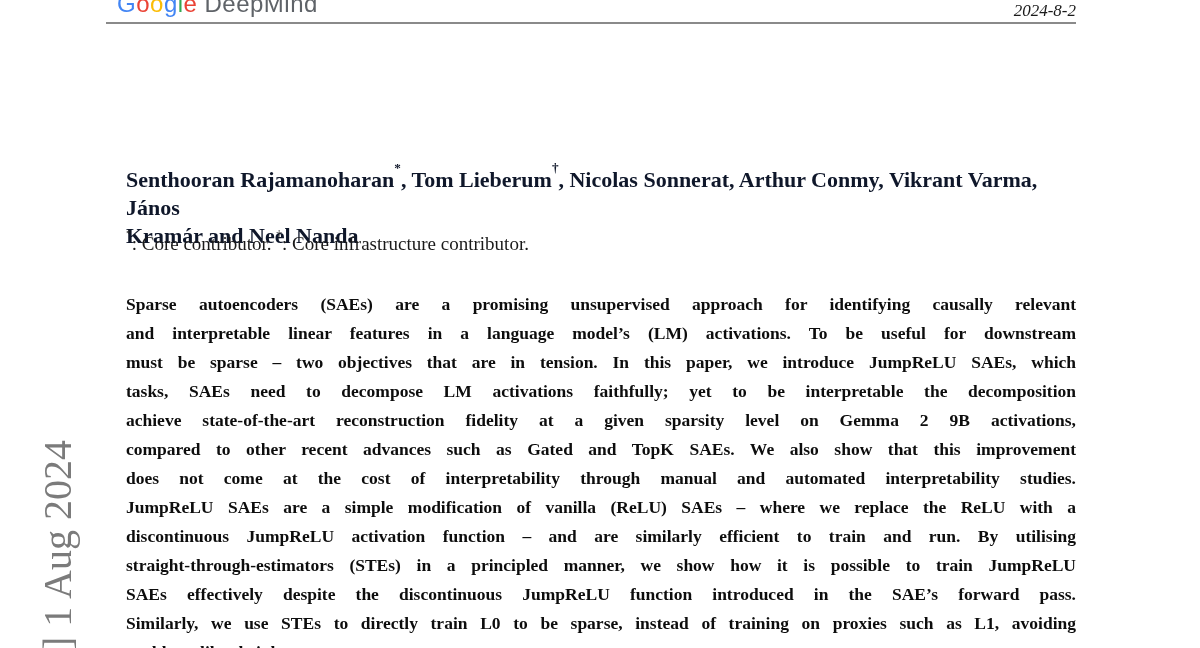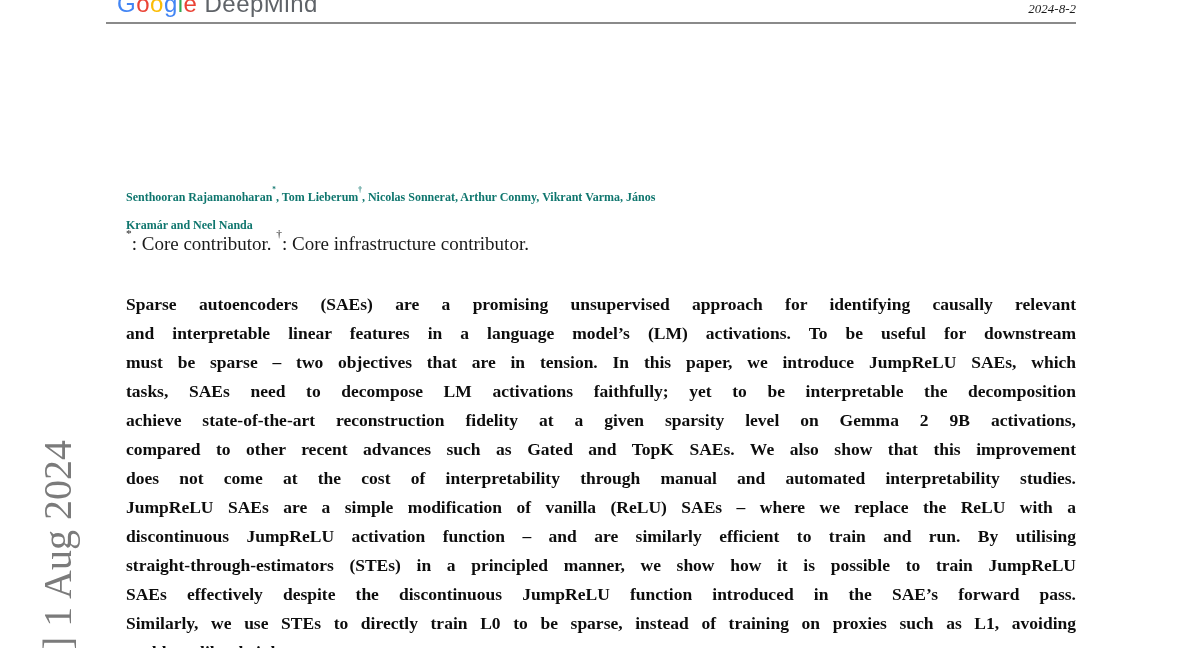--- a/index.html
+++ b/index.html
@@ -32,21 +32,21 @@
     margin-left: 7px;
     font-weight: 400;
   }
   .paper-date {
     position: absolute;
     left: 776px;
     top: 1px;
     width: 300px;
     text-align: right;
     font-style: italic;
-    font-size: 13px;
+    font-size: 17px;
     color: #1a1a1a;
   }
   .header-rule {
     position: absolute;
     left: 106px;
     top: 22px;
     width: 970px;
     height: 2px;
     background: currentColor;
   }
@@ -74,26 +74,26 @@
     font-size: 40px;
     line-height: 47px;
     letter-spacing: 1.5px;
     color: #050505;
   }
 
   
   .authors {
     position: absolute;
     left: 126px;
-    top: 183px;
+    top: 166px;
     width: 950px;
     font-weight: 700;
-    font-size: 12px;
+    font-size: 22px;
     line-height: 28px;
-    color: #0f766e;
+    color: #0f172a;
   }
   sup.mark {
     font-size: 60%;
     position: relative;
     top: -0.5em;
     line-height: 0;
   }
 
   
   .footnote {

